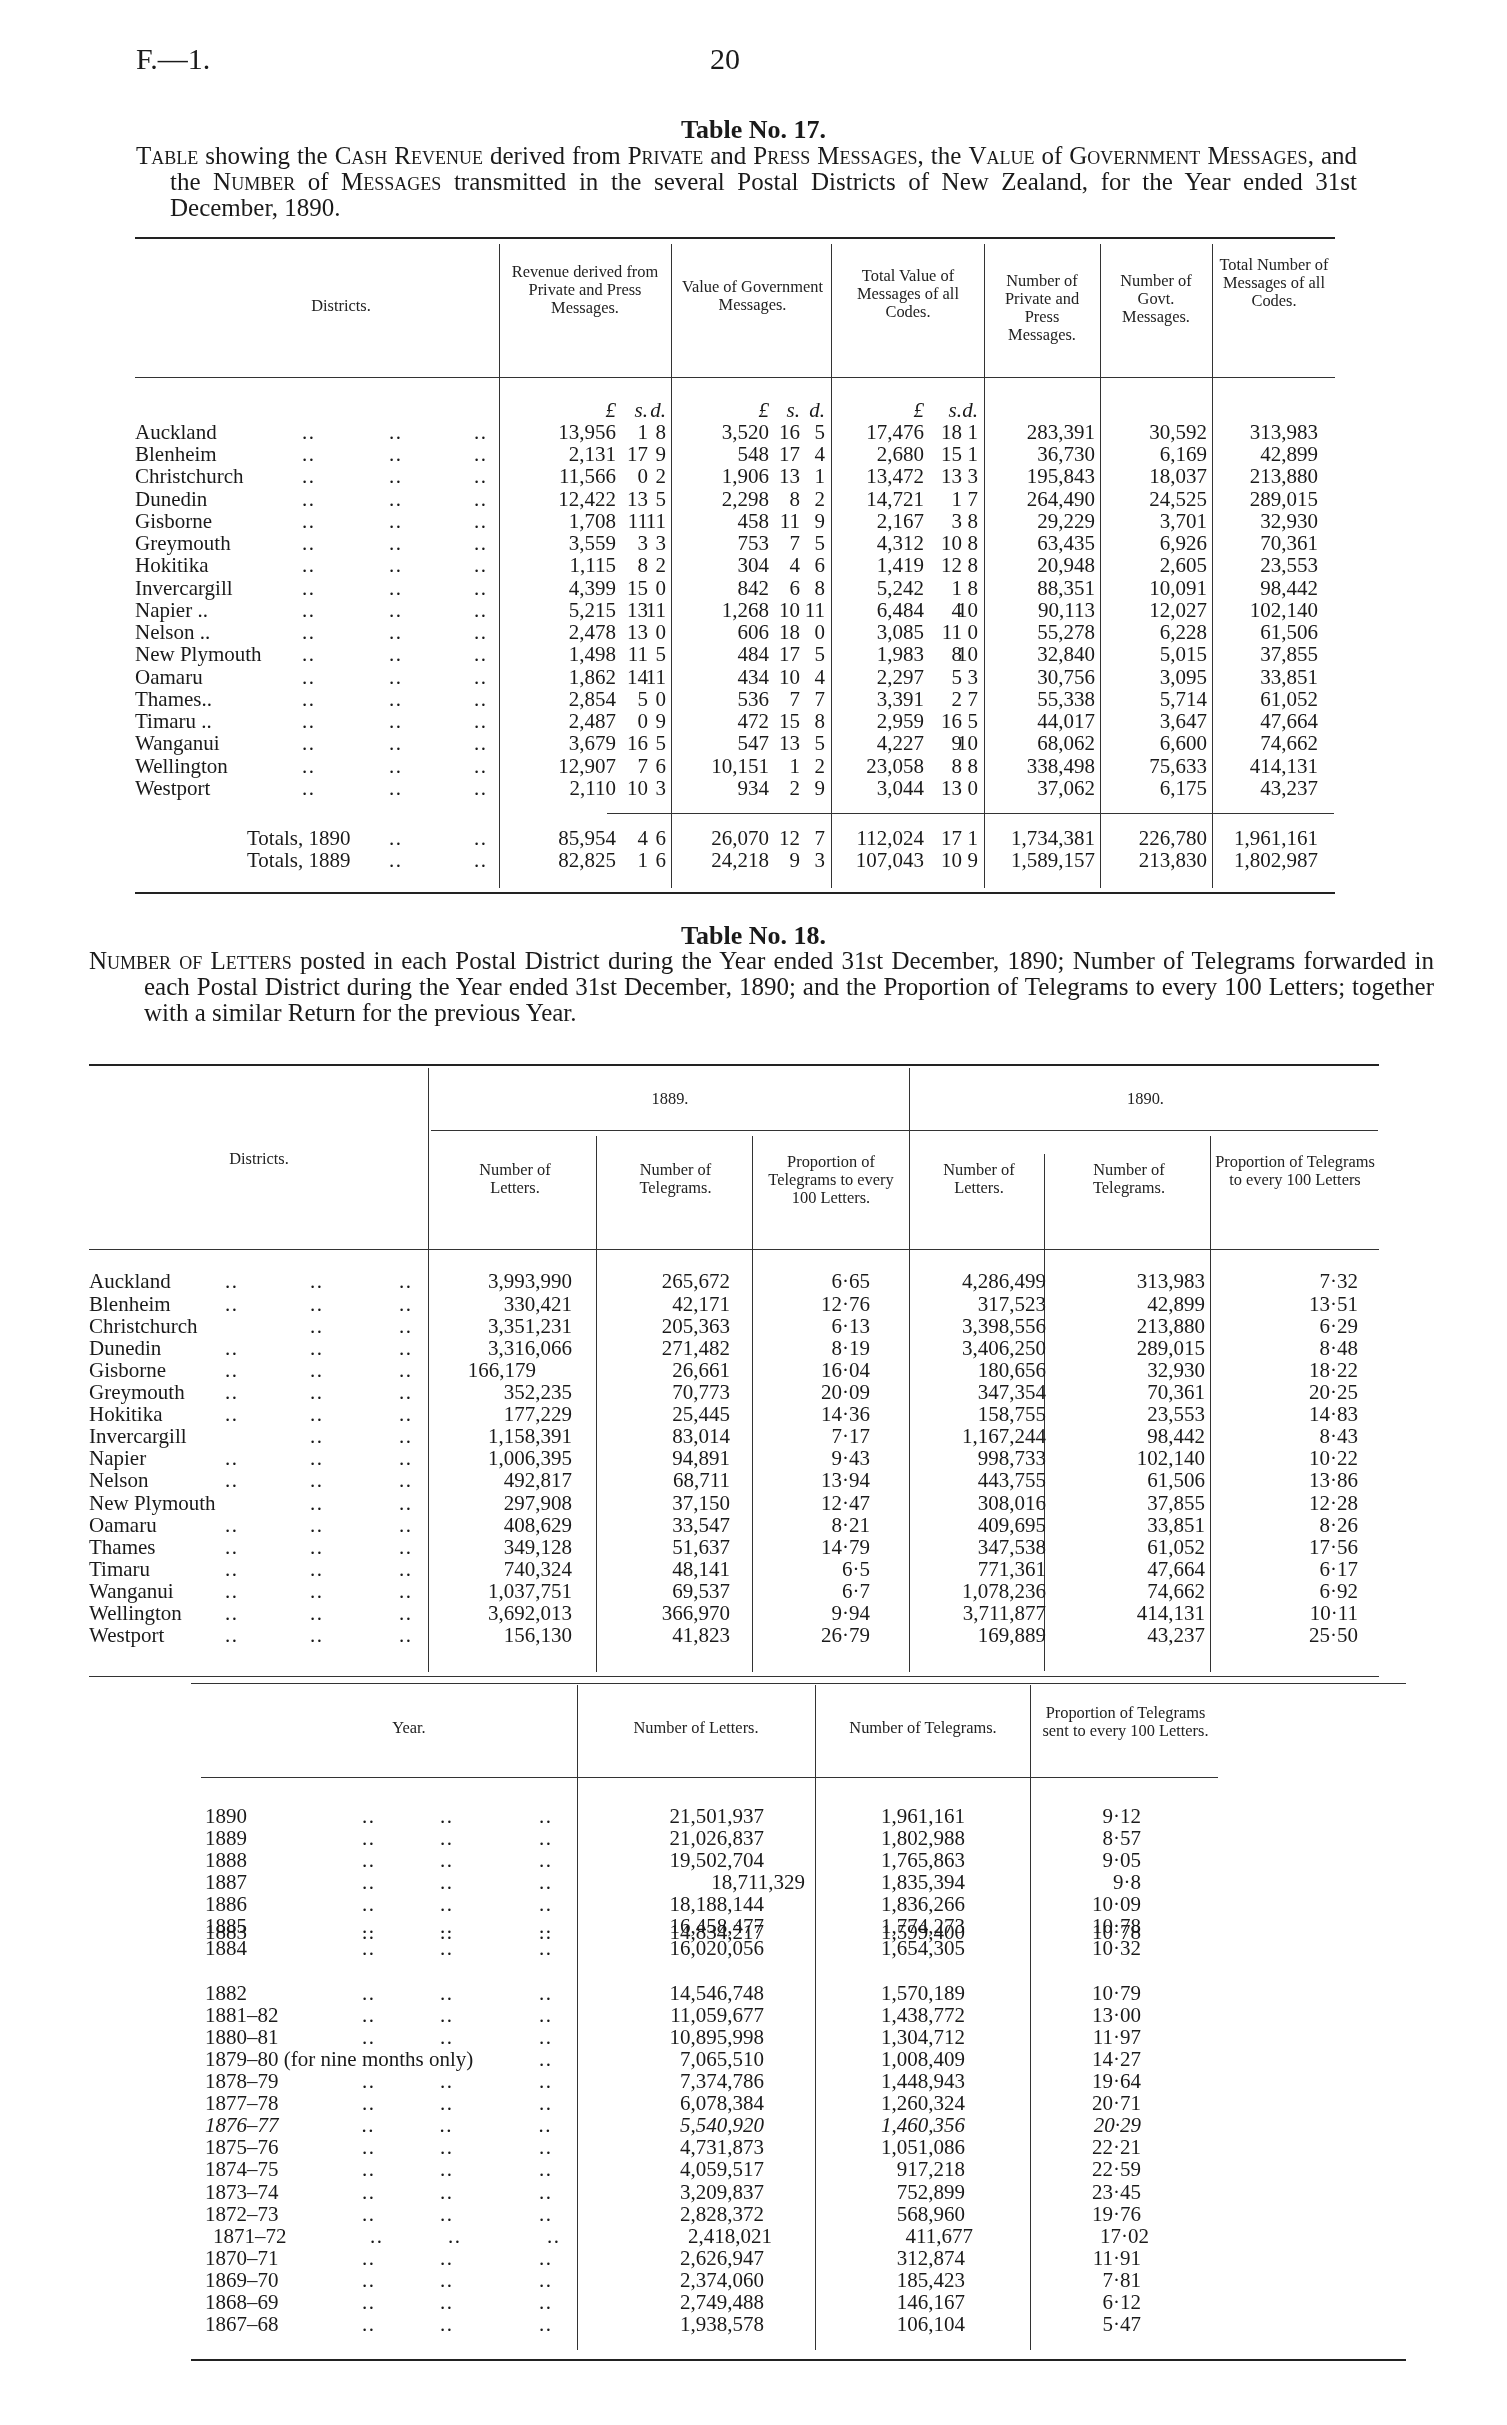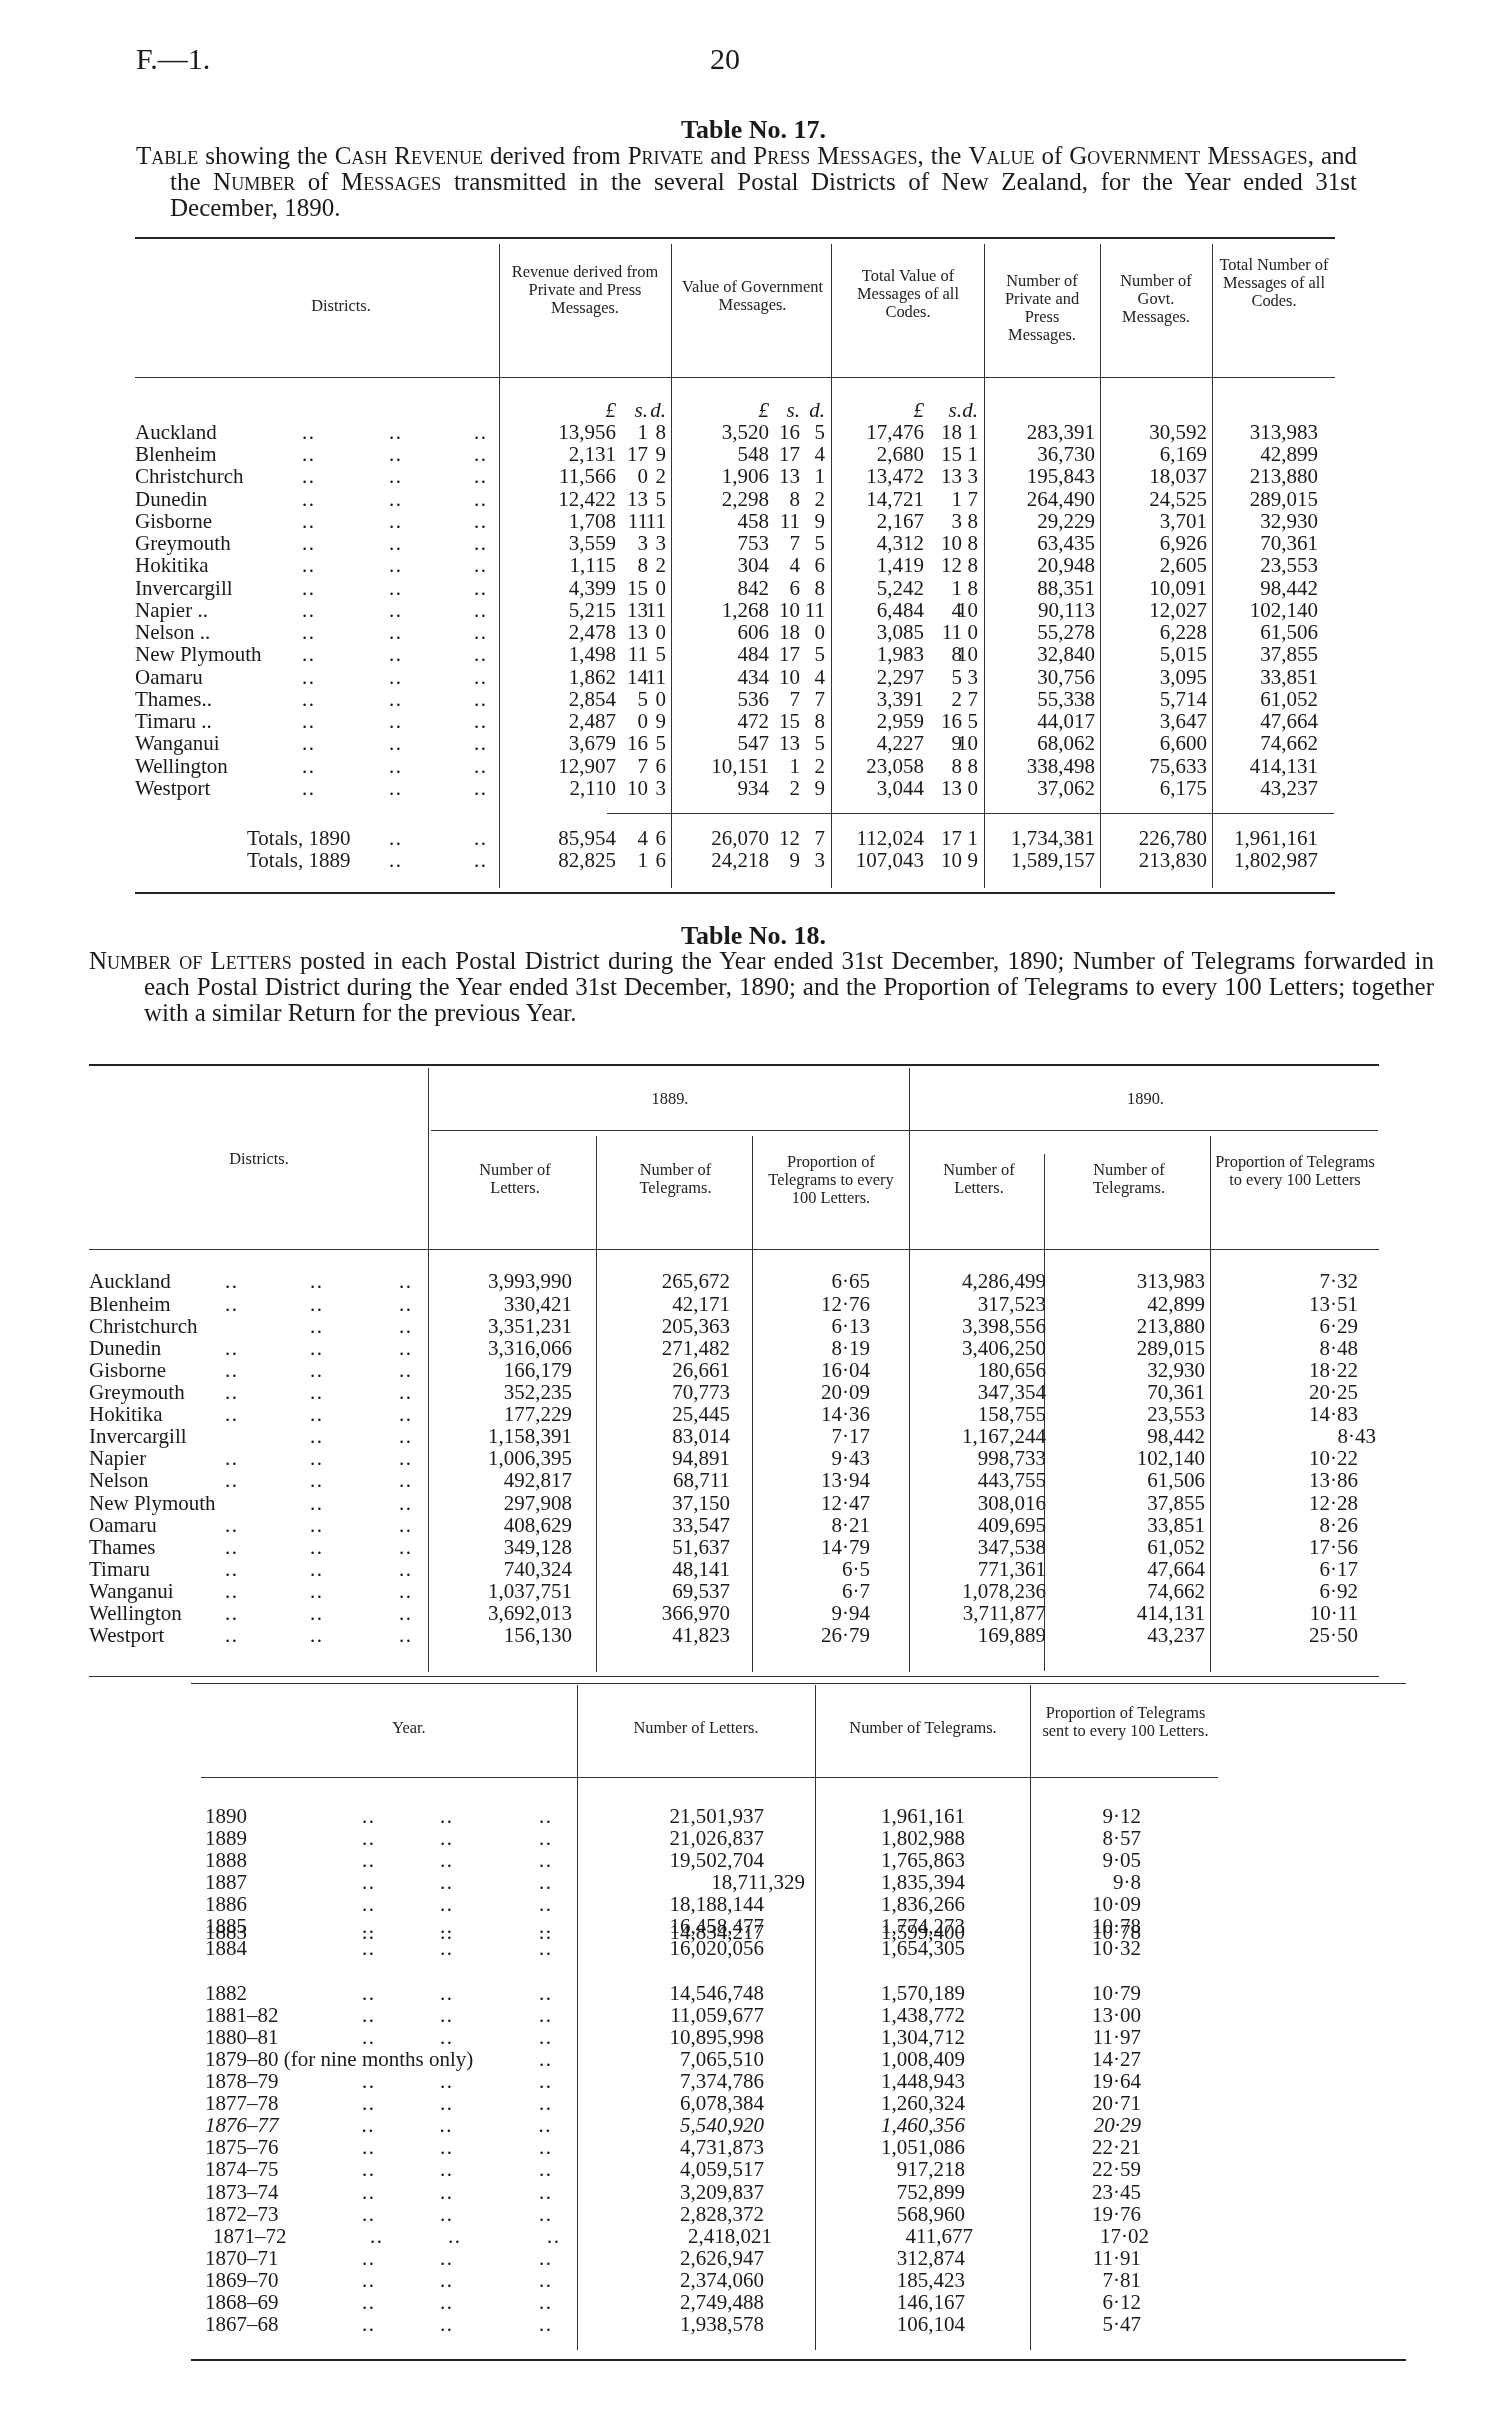--- a/index.html
+++ b/index.html
@@ -481,21 +481,21 @@
       <span class="cell" style="right:637px">8·19</span>
       <span class="cell" style="right:461px">3,406,250</span>
       <span class="cell" style="right:302px">289,015</span>
       <span class="cell" style="right:149px">8·48</span>
     </div>
     <div class="row" style="top: 1359px; left: 0px; width: 1507px; height: 23px;">
       <span class="lcell" style="left:89px">Gisborne</span>
       <span class="dots" style="left:225px">..</span>
       <span class="dots" style="left:310px">..</span>
       <span class="dots" style="left:399px">..</span>
-      <span class="cell" style="right:935px">166,179</span>
+      <span class="cell" style="right:971px">166,179</span>
       <span class="cell" style="right:777px">26,661</span>
       <span class="cell" style="right:637px">16·04</span>
       <span class="cell" style="right:461px">180,656</span>
       <span class="cell" style="right:302px">32,930</span>
       <span class="cell" style="right:149px">18·22</span>
     </div>
     <div class="row" style="top: 1381px; left: 0px; width: 1507px; height: 23px;">
       <span class="lcell" style="left:89px">Greymouth</span>
       <span class="dots" style="left:225px">..</span>
       <span class="dots" style="left:310px">..</span>
@@ -521,21 +521,21 @@
     </div>
     <div class="row" style="top: 1425px; left: 0px; width: 1507px; height: 23px;">
       <span class="lcell" style="left:89px">Invercargill</span>
       <span class="dots" style="left:310px">..</span>
       <span class="dots" style="left:399px">..</span>
       <span class="cell" style="right:935px">1,158,391</span>
       <span class="cell" style="right:777px">83,014</span>
       <span class="cell" style="right:637px">7·17</span>
       <span class="cell" style="right:461px">1,167,244</span>
       <span class="cell" style="right:302px">98,442</span>
-      <span class="cell" style="right:131px">8·43</span>
+      <span class="cell" style="right:149px">8·43</span>
     </div>
     <div class="row" style="top: 1447px; left: 0px; width: 1507px; height: 23px;">
       <span class="lcell" style="left:89px">Napier</span>
       <span class="dots" style="left:225px">..</span>
       <span class="dots" style="left:310px">..</span>
       <span class="dots" style="left:399px">..</span>
       <span class="cell" style="right:935px">1,006,395</span>
       <span class="cell" style="right:777px">94,891</span>
       <span class="cell" style="right:637px">9·43</span>
       <span class="cell" style="right:461px">998,733</span>

